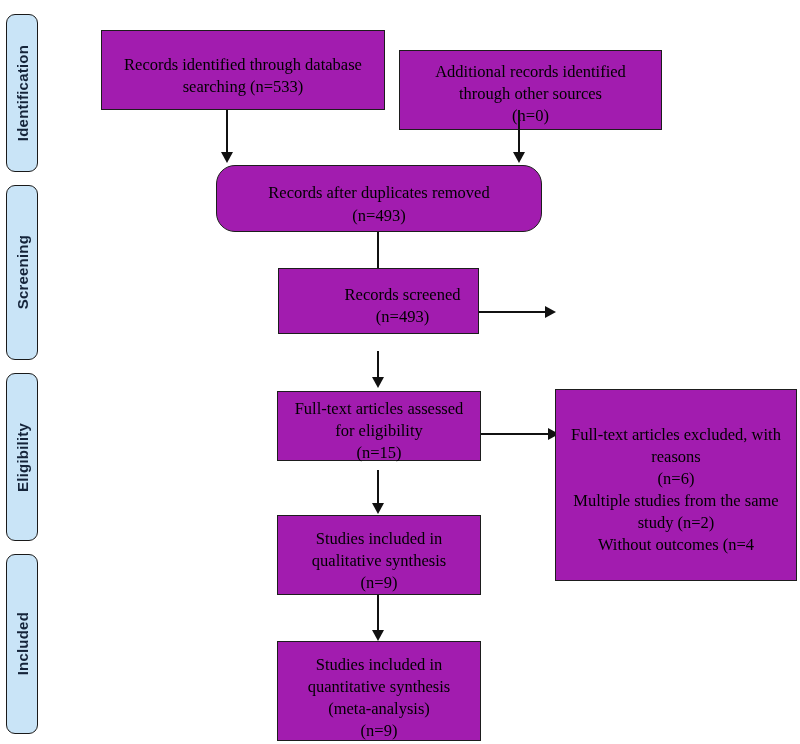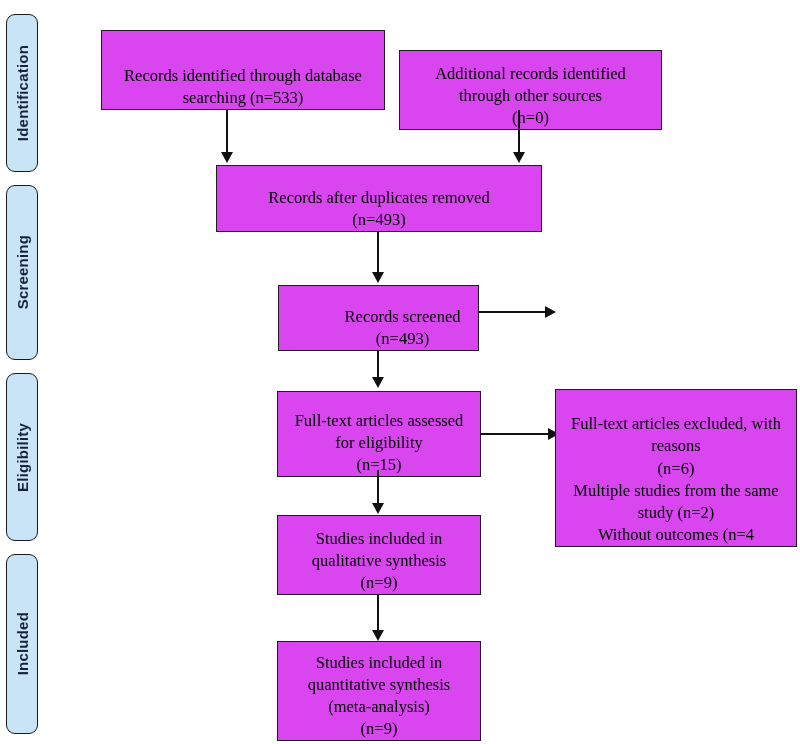--- a/index.html
+++ b/index.html
@@ -34,25 +34,25 @@
     color: #15243a;
     writing-mode: vertical-rl;
     transform: rotate(180deg);
     letter-spacing: 0.2px;
     white-space: nowrap;
   }
 
   
   .flow-box {
     position: absolute;
-    background: #d946ef;
+    background: #a21caf;
     border: 1.5px solid #1d1d1d;
     box-sizing: border-box;
     display: flex;
-    align-items: flex-end;
+    align-items: center;
     justify-content: center;
     text-align: center;
   }
   .flow-box .box-text {
     display: block;
     width: 100%;
     font-size: 16.5px;
     line-height: 1.34;
     color: #000000;
     white-space: pre-line;
@@ -123,50 +123,50 @@
 through other sources
 (n=0)</span>
   </div>
 
   <div class="vline" style="left:226px; top:110px; height:44px;"></div>
   <div class="arrow-down" style="left:221px; top:152px;"></div>
 
   <div class="vline" style="left:518px; top:110px; height:44px;"></div>
   <div class="arrow-down" style="left:513px; top:152px;"></div>
 
-  <div class="flow-box pad-top-12" style="left:216px; top:165px; width:326px; height:67px;">
+  <div class="flow-box pad-top-12" style="left:216px; top:165px; width:326px; height:67px;border-radius:19px;">
     <span class="box-text">Records after duplicates removed
 (n=493)</span>
   </div>
 
   <div class="vline" style="left:377px; top:232px; height:42px;"></div>
   <div class="arrow-down" style="left:372px; top:272px;"></div>
 
-  <div class="flow-box pad-top-10" style="left:278px; top:285px; width:201px; height:66px;padding-left:48px;">
+  <div class="flow-box pad-top-10" style="left:278px; top:268px; width:201px; height:66px;padding-left:48px;">
     <span class="box-text">Records screened
 (n=493)</span>
   </div>
 
   <div class="hline" style="left:479px; top:311px; width:68px;"></div>
   <div class="arrow-right" style="left:545px; top:306px;"></div>
 
 
   <div class="vline" style="left:377px; top:351px; height:28px;"></div>
   <div class="arrow-down" style="left:372px; top:377px;"></div>
 
-  <div class="flow-box pad-top-10" style="left:277px; top:391px; width:204px; height:86px;">
+  <div class="flow-box pad-top-10" style="left:277px; top:391px; width:204px; height:70px;">
     <span class="box-text">Full-text articles assessed
 for eligibility
 (n=15)</span>
   </div>
 
   <div class="hline" style="left:481px; top:433px; width:69px;"></div>
   <div class="arrow-right" style="left:548px; top:428px;"></div>
 
-  <div class="flow-box pad-top-10" style="left:555px; top:389px; width:242px; height:158px;">
+  <div class="flow-box pad-top-10" style="left:555px; top:389px; width:242px; height:192px;">
     <span class="box-text">Full-text articles excluded, with
 reasons
 (n=6)
 Multiple studies from the same
 study (n=2)
 Without outcomes (n=4</span>
   </div>
 
   <div class="vline" style="left:377px; top:470px; height:35px;"></div>
   <div class="arrow-down" style="left:372px; top:503px;"></div>

